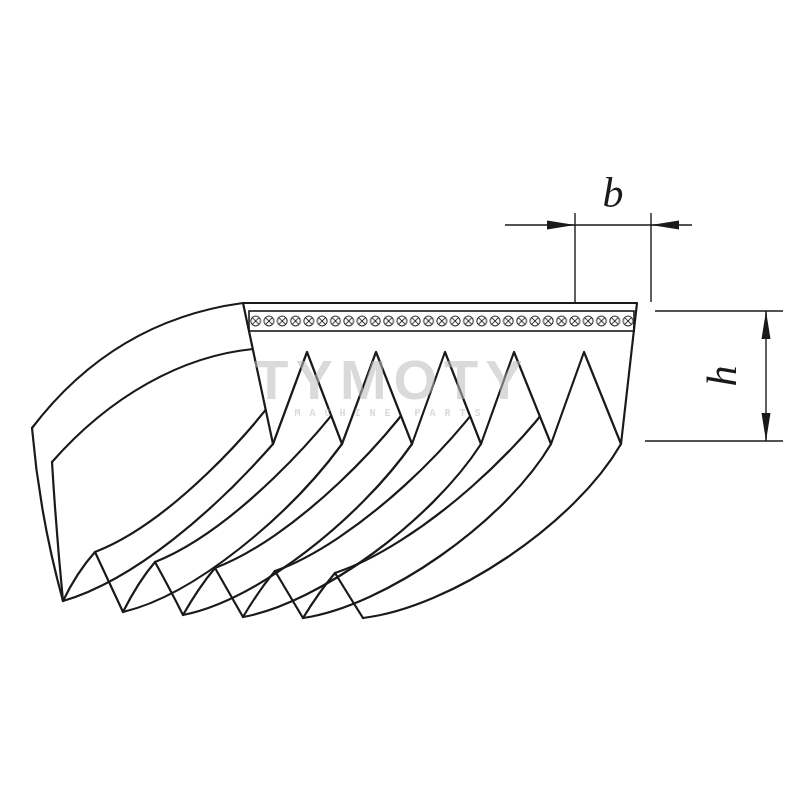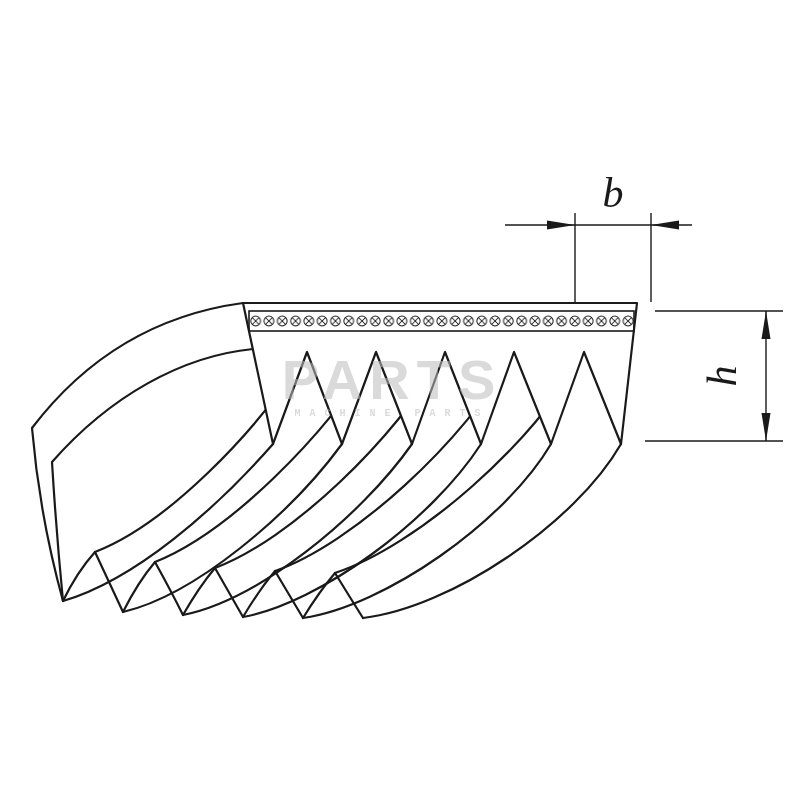--- a/index.html
+++ b/index.html
@@ -113,17 +113,17 @@
       <line class="dim-line" x1="655" y1="311" x2="783" y2="311"></line>
       <line class="dim-line" x1="645" y1="441" x2="783" y2="441"></line>
       <line class="dim-line" x1="766" y1="311" x2="766" y2="441"></line>
       <path class="dim-arrow" d="M766,311 L761.5,339 L770.5,339 Z"></path>
       <path class="dim-arrow" d="M766,441 L761.5,413 L770.5,413 Z"></path>
       <text class="dim-label" x="736" y="376" text-anchor="middle" transform="rotate(-90 736 376)">h</text>
     </g>
   </svg>
 
   <div class="watermark">
-    <div class="wm-title">PARTS</div>
+    <div class="wm-title">TYMOTY</div>
     <div class="wm-sub">MACHINE PARTS</div>
   </div>
 
 </div>
 
 </body></html>

